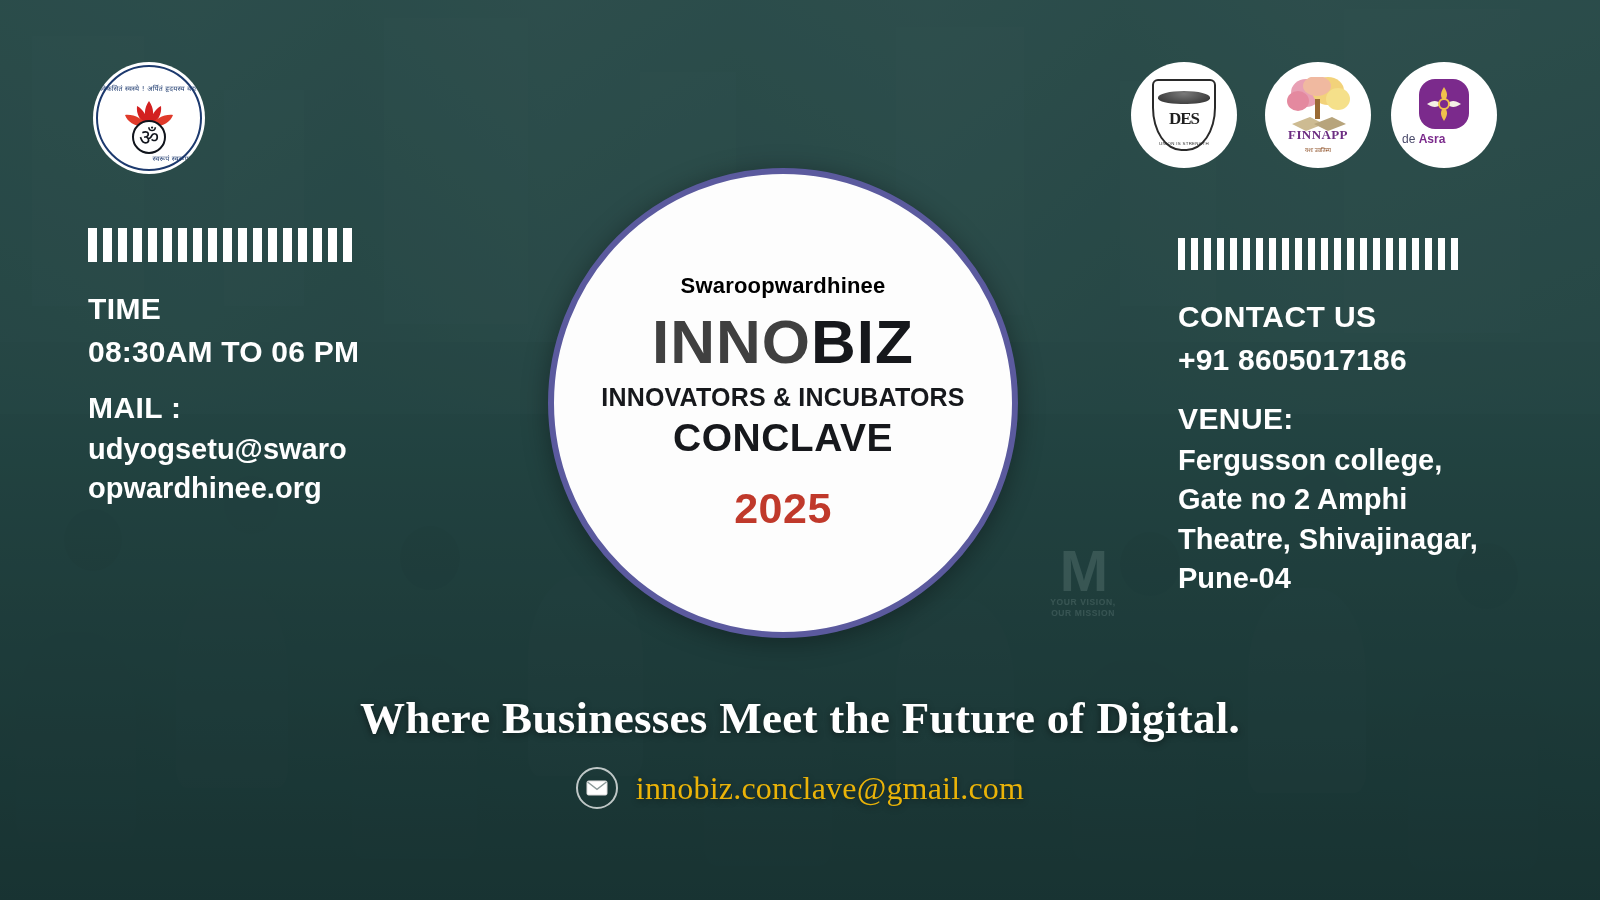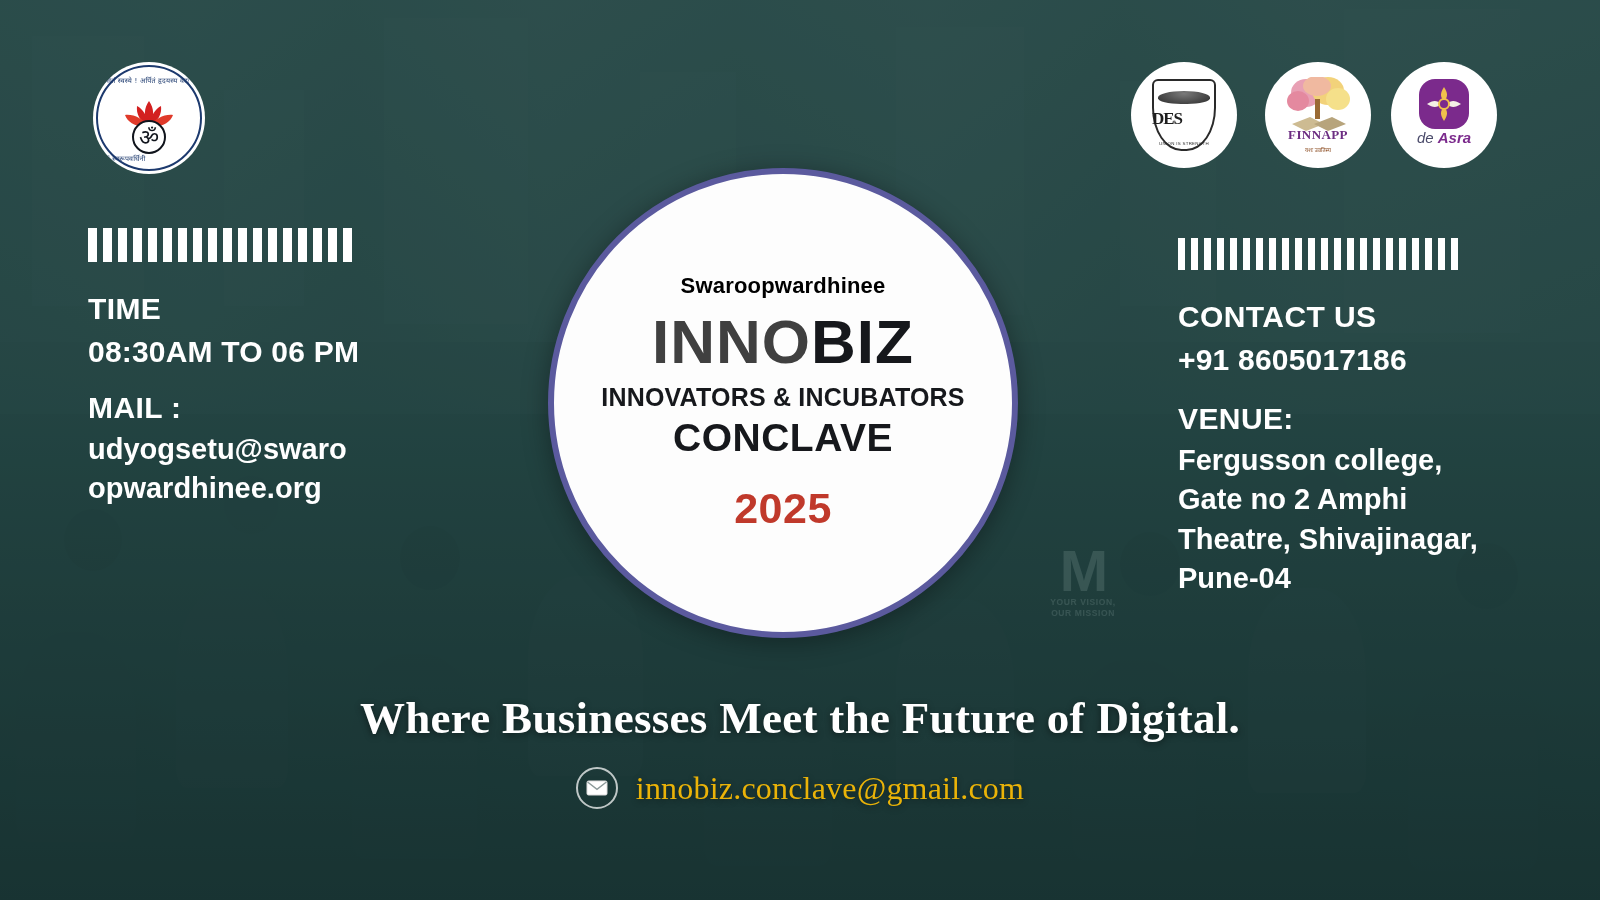--- a/index.html
+++ b/index.html
@@ -48,22 +48,22 @@
   
   .logo-circle{
     position:absolute;border-radius:50%;background:#ffffff;
     display:flex;align-items:center;justify-content:center;overflow:hidden;
   }
 
   
   .sw-emblem{position:relative;width:100%;height:100%;}
   .sw-ring{position:absolute;inset:3px;border-radius:50%;border:2px solid #1d3a6e;}
   .sw-dev{
-    position:absolute;left:0;right:0;text-align:left;color:#1d3a6e;
-    font-size:7px;font-family:"DejaVu Sans",sans-serif;letter-spacing:.2px;white-space:nowrap;
+    position:absolute;left:0;right:0;text-align:right;color:#1d3a6e;
+    font-size:7px;font-family:"DejaVu Sans",sans-serif;letter-spacing:.2px;white-space:nowrap;margin-top:8px;
   }
   .sw-dev.top{top:14px;}
   .sw-dev.bot{bottom:11px;}
   .lotus{position:absolute;left:50%;top:37px;transform:translateX(-50%);}
   .om{
     position:absolute;left:50%;top:58px;transform:translateX(-50%);
     width:34px;height:34px;border-radius:50%;border:2px solid #10141c;
     color:#10141c;font-size:22px;line-height:31px;text-align:center;
     font-family:"DejaVu Sans",sans-serif;background:#fff;
   }
@@ -73,21 +73,21 @@
   .crest .shield{
     position:absolute;inset:0;border:2px solid #2a2a2a;
     border-radius:6px 6px 46% 46%/6px 6px 60% 60%;background:#fff;
   }
   .crest .wing{
     position:absolute;left:6px;top:12px;width:52px;height:13px;
     background:radial-gradient(ellipse at 50% 20%,#7a7a7a 0%,#4a4a4a 60%,#2d2d2d 100%);
     border-radius:50% 50% 44% 44%;
   }
   .crest .mono{
-    position:absolute;left:0;right:0;top:30px;text-align:left;
+    position:absolute;left:0;right:0;top:30px;text-align:center;
     font-family:"Liberation Serif",serif;font-weight:700;font-size:17px;color:#1f1f1f;letter-spacing:-1px;
   }
   .crest .motto{
     position:absolute;left:0;right:0;bottom:5px;text-align:center;
     font-size:4.4px;letter-spacing:.3px;color:#2b2b2b;
   }
 
   
   .finnapp{position:relative;width:84px;height:84px;}
   .fin-tree{position:absolute;left:50%;top:4px;transform:translateX(-50%);}
@@ -100,22 +100,22 @@
     font-size:5.5px;color:#8a4a1f;font-family:"DejaVu Sans",sans-serif;
   }
 
   
   .asra{position:relative;width:84px;height:84px;}
   .asra-mark{
     position:absolute;left:50%;top:6px;transform:translateX(-50%);
     width:50px;height:50px;background:#7b2a8c;border-radius:16px;
   }
   .asra-name{
-    position:absolute;left:0;right:0;bottom:11px;text-align:center;
-    font-size:15px;color:#4a4a6a;font-weight:400;font-style:italic;
+    position:absolute;left:0;right:0;bottom:11px;
+    font-size:12px;color:#4a4a6a;font-weight:400;
   }
   .asra-name b{color:#7b2a8c;font-weight:700;}
 
   
   .hero{
     position:absolute;left:548px;top:168px;width:470px;height:470px;
     border-radius:50%;background:#fdfdfd;border:6px solid #5b5a9e;
     display:flex;flex-direction:column;align-items:center;justify-content:center;
     box-shadow:0 4px 26px rgba(0,0,0,.35);
   }

